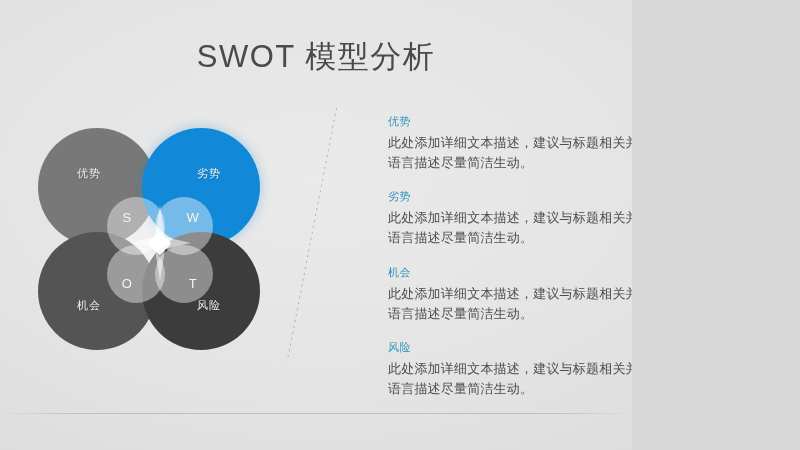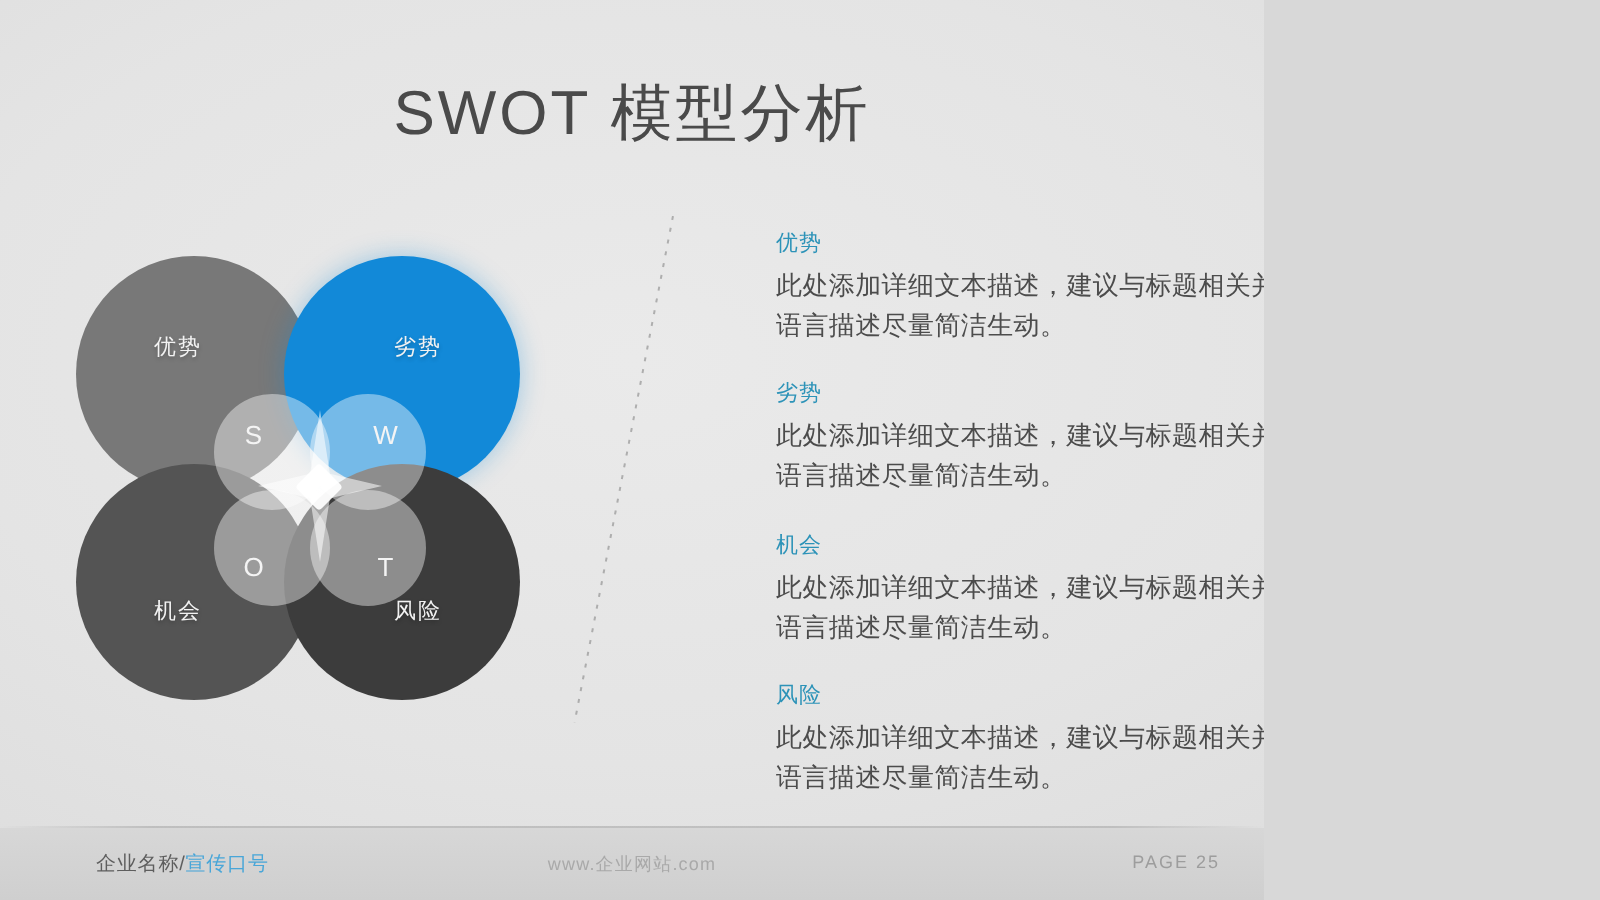--- a/index.html
+++ b/index.html
@@ -273,19 +273,14 @@
     </div>
 
     <div class="block">
       <div class="block-title">风险</div>
       <div class="block-body">此处添加详细文本描述，建议与标题相关并符合整体语言风格，语言描述尽量简洁生动。</div>
     </div>
   </div>
 
   <div class="footer-rule"></div>
 
-  <div class="footer">
-    <div class="footer-left"><span>企业名称/</span><span class="accent">宣传口号</span></div>
-    <div class="footer-center">www.企业网站.com</div>
-    <div class="footer-right">PAGE 25</div>
-  </div>
 
 </div>
 
 </body></html>

